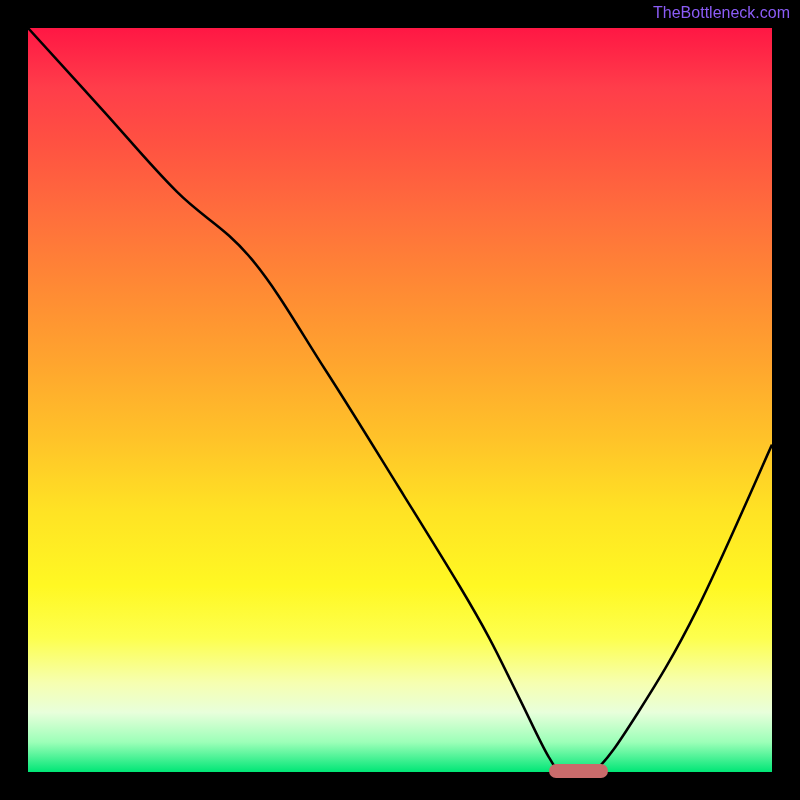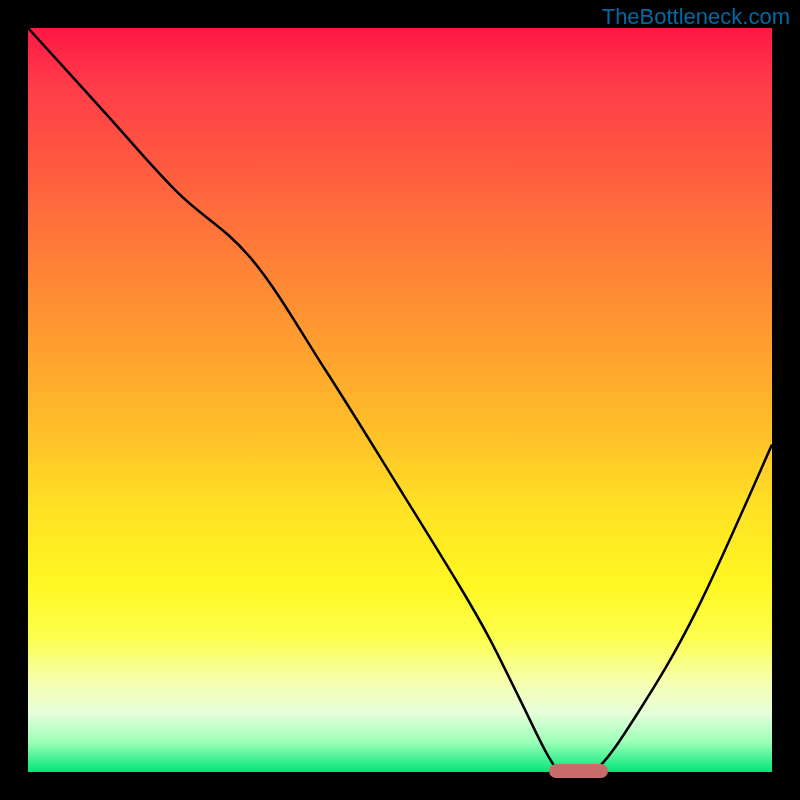--- a/index.html
+++ b/index.html
@@ -8,22 +8,22 @@
     width: 800px;
     height: 800px;
     background: #000;
     position: relative;
     font-family: Arial, sans-serif;
   }
   .watermark {
     position: absolute;
     top: 4px;
     right: 10px;
-    color: #0369a1;
-    font-size: 22px;
+    color: #8b5cf6;
+    font-size: 16px;
     font-weight: 500;
     z-index: 10;
   }
   .plot-area {
     position: absolute;
     top: 28px;
     left: 28px;
     width: 744px;
     height: 744px;
     background: linear-gradient(to bottom,

